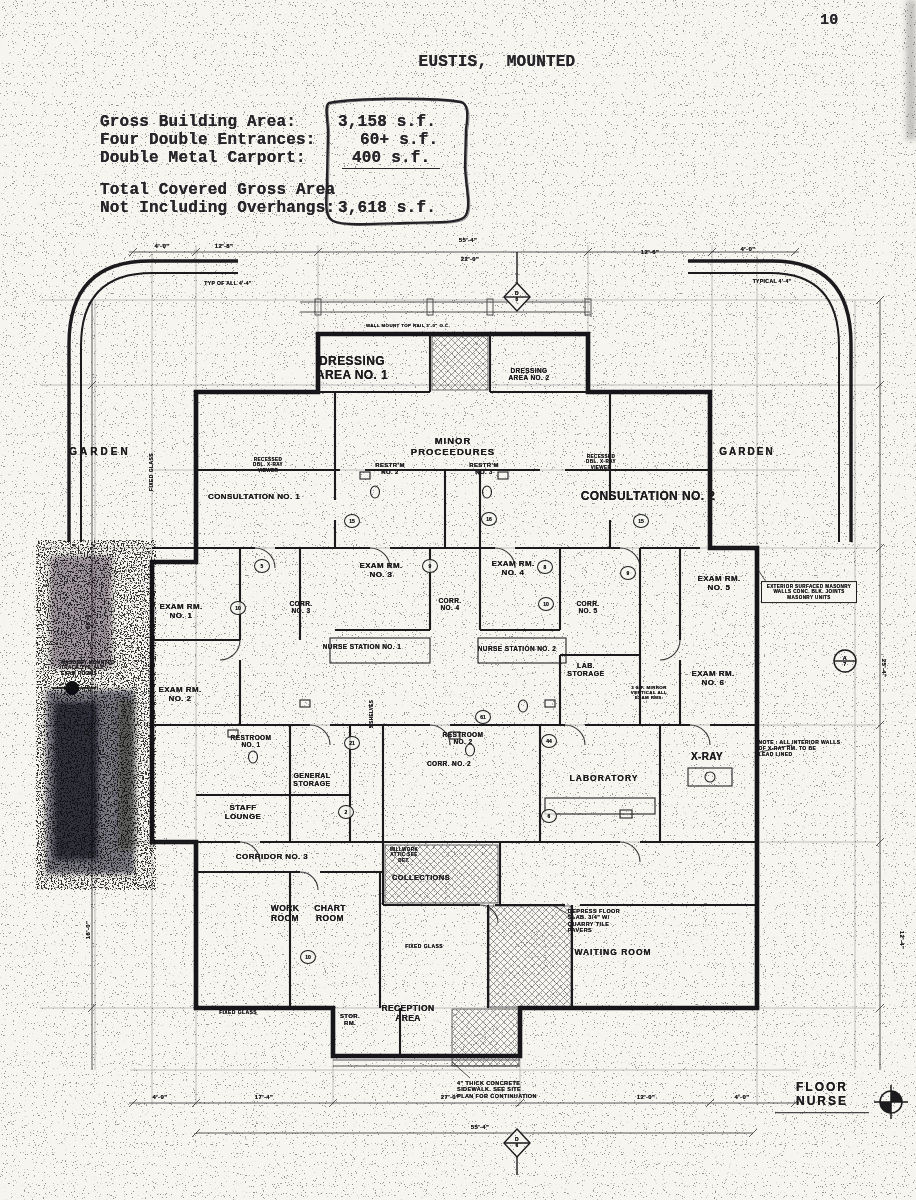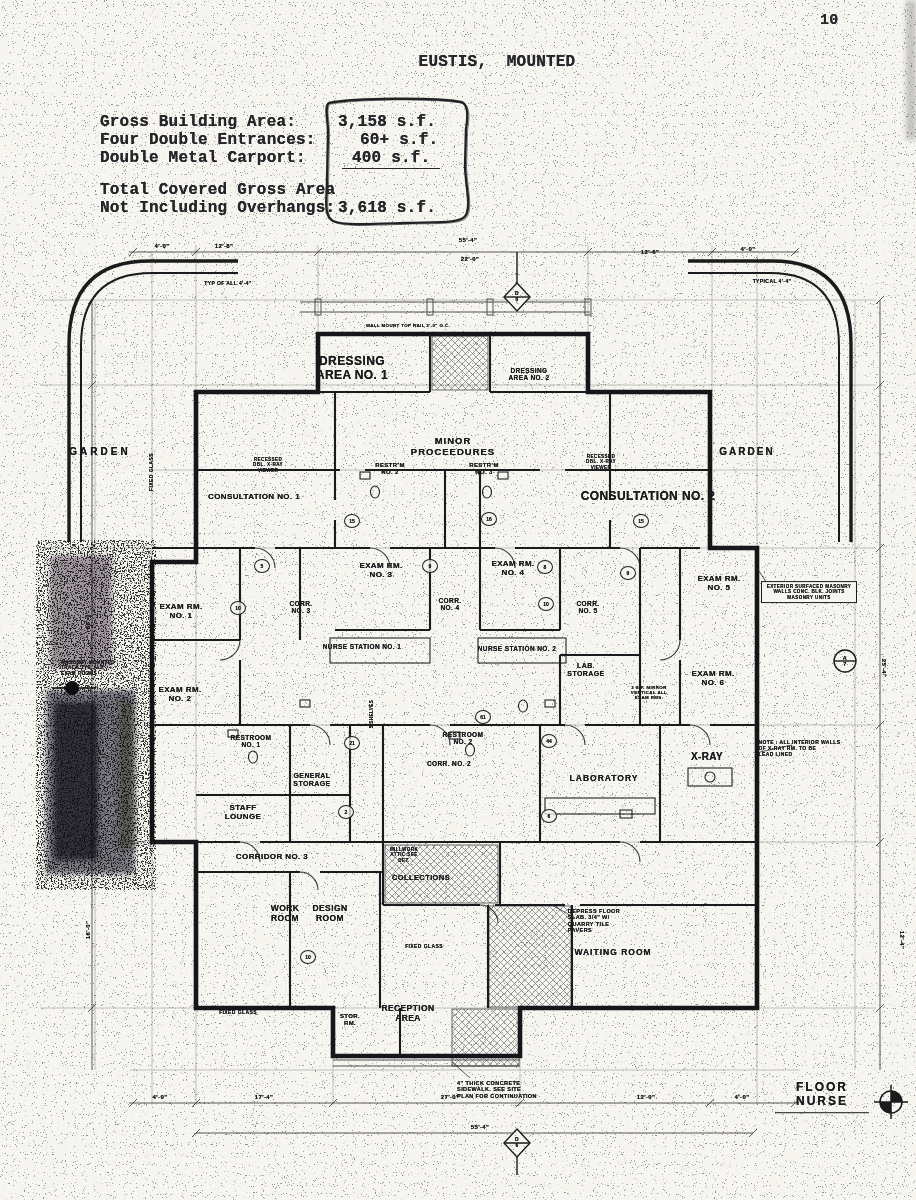--- a/index.html
+++ b/index.html
@@ -241,21 +241,21 @@
       <div class="plan-label" style="left: 312px; top: 780px; font-size: 7px;">GENERAL
 STORAGE</div>
       <div class="plan-label" style="left: 604px; top: 779px; font-size: 8.5px; letter-spacing: 1px;">LABORATORY</div>
       <div class="plan-label" style="left: 707px; top: 757px; font-size: 10px;">X-RAY</div>
       <div class="plan-label" style="left: 243px; top: 812px; font-size: 8px;">STAFF
 LOUNGE</div>
       <div class="plan-label" style="left: 272px; top: 857px; font-size: 8px;">CORRIDOR  NO. 3</div>
       <div class="plan-label" style="left: 421px; top: 878px; font-size: 7.5px;">COLLECTIONS</div>
       <div class="plan-label" style="left: 240px; top: 914px; font-size: 8.5px; margin-left: 45px;">WORK
 ROOM</div>
-      <div class="plan-label" style="left: 330px; top: 914px; font-size: 8.5px;">DESIGN
+      <div class="plan-label" style="left: 330px; top: 914px; font-size: 8.5px;">CHART
 ROOM</div>
       <div class="plan-label" style="left: 613px; top: 953px; font-size: 8.5px; letter-spacing: 1px;">WAITING  ROOM</div>
       <div class="plan-label" style="left: 408px; top: 974px; font-size: 8.5px; margin-top: 40px;">RECEPTION
 AREA</div>
       <div class="plan-label" style="left: 350px; top: 1020px; font-size: 6px;">STOR.
 RM.</div>
       <div class="plan-label caption" style="left: 822px; top: 1097px; font-size: 12px; letter-spacing: 2px;">FLOOR  NURSE</div>
       <div class="plan-label" style="left: 806px; top: 749px; font-size: 5px; width: 95px; text-align: left;">NOTE : ALL INTERIOR WALLS
 OF X-RAY RM. TO BE
 LEAD LINED</div>

